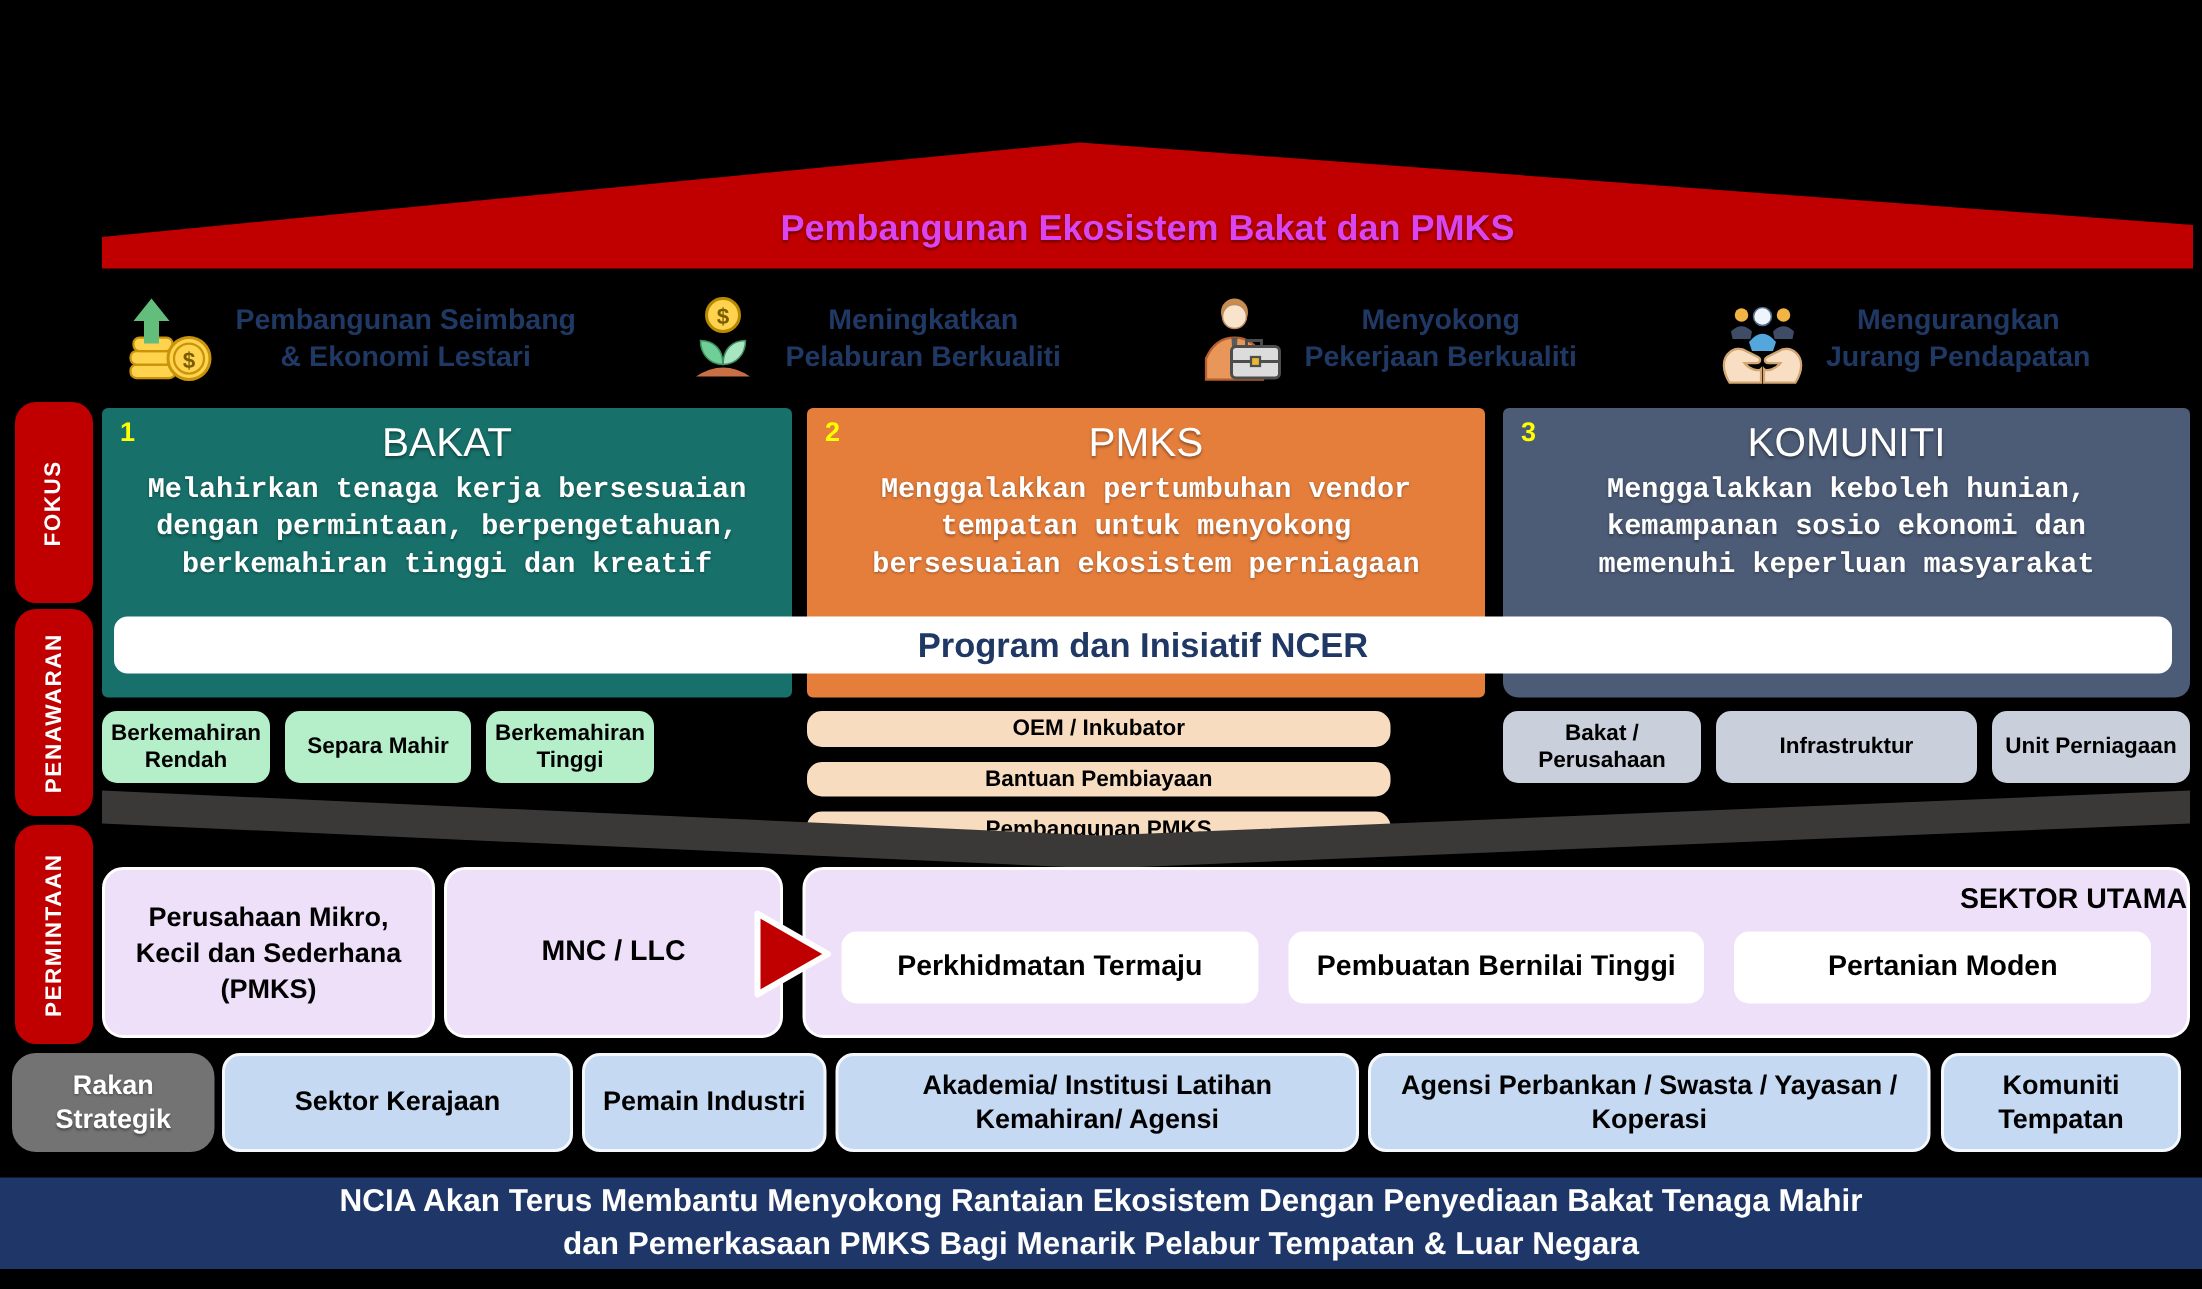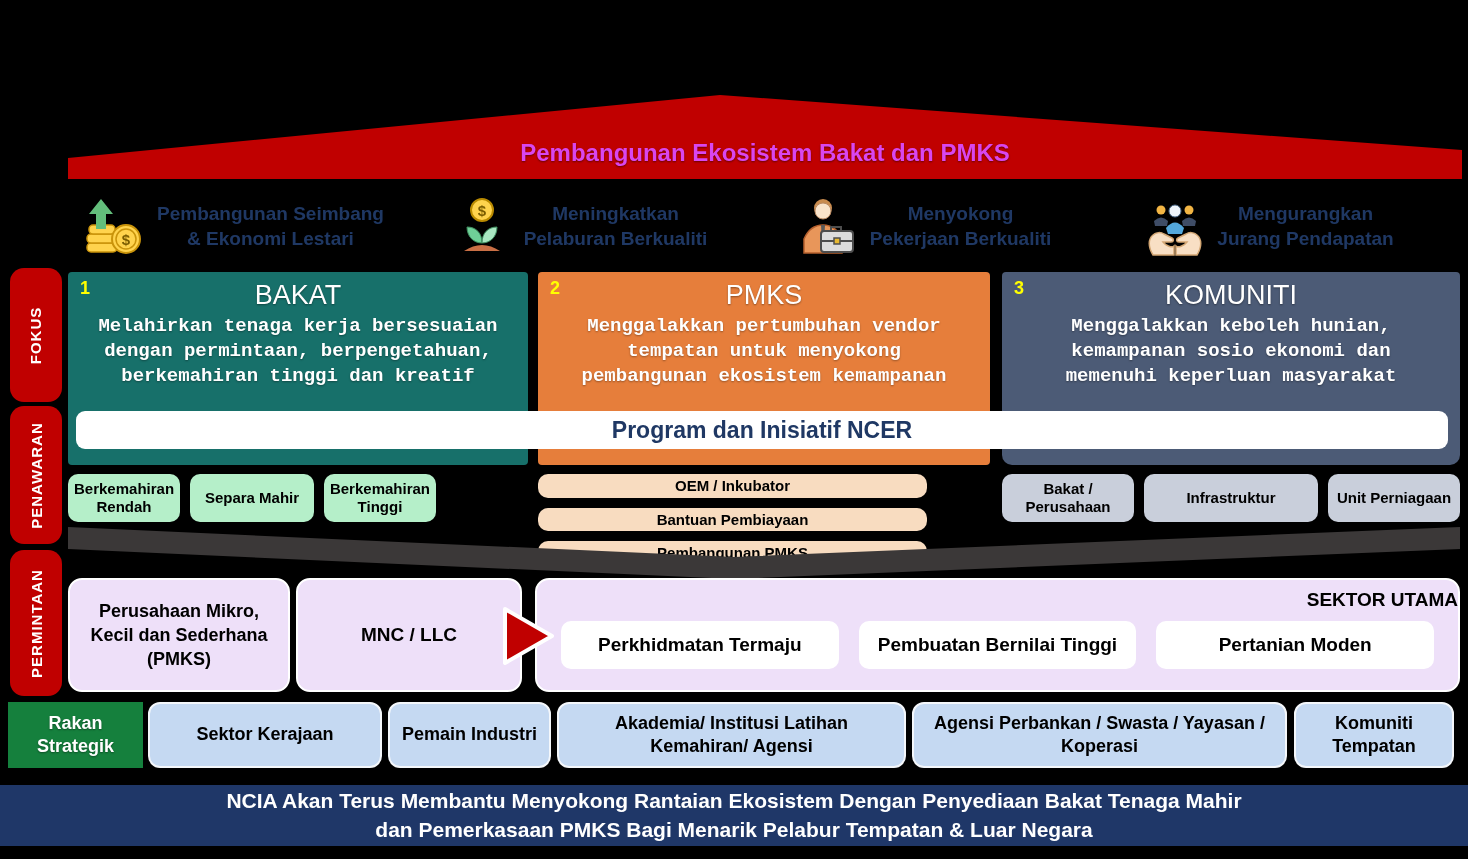--- a/index.html
+++ b/index.html
@@ -65,22 +65,22 @@
   #demand-mnc  { left:296px; width:226px; font-size:19px; }
   #demand-arrow { position:absolute; left:502px; top:606px; z-index:5; }
   #sector-box { position:absolute; left:535px; top:578px; width:925px; height:114px; background:#EEE0F9;
     border-radius:14px; border:2px solid #fff; z-index:2; }
   #sector-title { text-align:right; color:#000; font-size:19px; font-weight:bold; padding-top:9px; }
   #sector-items { display:flex; gap:20px; margin:10px 24px 0 24px; }
   .sector-item { flex:1; height:48px; background:#fff; border-radius:10px; display:flex;
     align-items:center; justify-content:center; color:#000; font-size:19px; font-weight:bold; }
 
   
-  #partner-lead { position:absolute; left:8px; top:702px; width:135px; height:66px; background:#15803d;
-    border-radius:0; display:flex; align-items:center; justify-content:center; text-align:center;
+  #partner-lead { position:absolute; left:8px; top:702px; width:135px; height:66px; background:#737373;
+    border-radius:16px; display:flex; align-items:center; justify-content:center; text-align:center;
     color:#fff; font-size:18px; font-weight:bold; line-height:1.3; padding:0 14px;
     text-shadow:0 1px 2px rgba(0,0,0,.4); }
   .partner { position:absolute; top:702px; height:66px; background:#C5D9F2; border-radius:12px;
     border:2px solid #F4F7FB; display:flex; align-items:center; justify-content:center; text-align:center;
     color:#000; font-size:18px; font-weight:bold; line-height:1.3; padding:0 10px; }
   #partner-0 { left:148px;  width:234px; }
   #partner-1 { left:388px;  width:163px; }
   #partner-2 { left:557px;  width:349px; }
   #partner-3 { left:912px;  width:375px; }
   #partner-4 { left:1294px; width:160px; }
@@ -176,21 +176,21 @@
     </div>
 
   <div class="focus-col" id="col-bakat">
     <span class="col-num">1</span>
     <div class="col-title">BAKAT</div>
     <div class="col-desc">Melahirkan tenaga kerja bersesuaian dengan permintaan, berpengetahuan, berkemahiran tinggi dan kreatif</div>
   </div>
   <div class="focus-col" id="col-pmks">
     <span class="col-num">2</span>
     <div class="col-title">PMKS</div>
-    <div class="col-desc">Menggalakkan pertumbuhan vendor tempatan untuk menyokong pembangunan ekosistem kemampanan</div>
+    <div class="col-desc">Menggalakkan pertumbuhan vendor tempatan untuk menyokong bersesuaian ekosistem perniagaan</div>
   </div>
   <div class="focus-col" id="col-komuniti">
     <span class="col-num">3</span>
     <div class="col-title">KOMUNITI</div>
     <div class="col-desc">Menggalakkan keboleh hunian, kemampanan sosio ekonomi dan memenuhi keperluan masyarakat</div>
   </div>
 
   <div id="program-bar">
     <span>Program dan Inisiatif NCER</span>
   </div>

